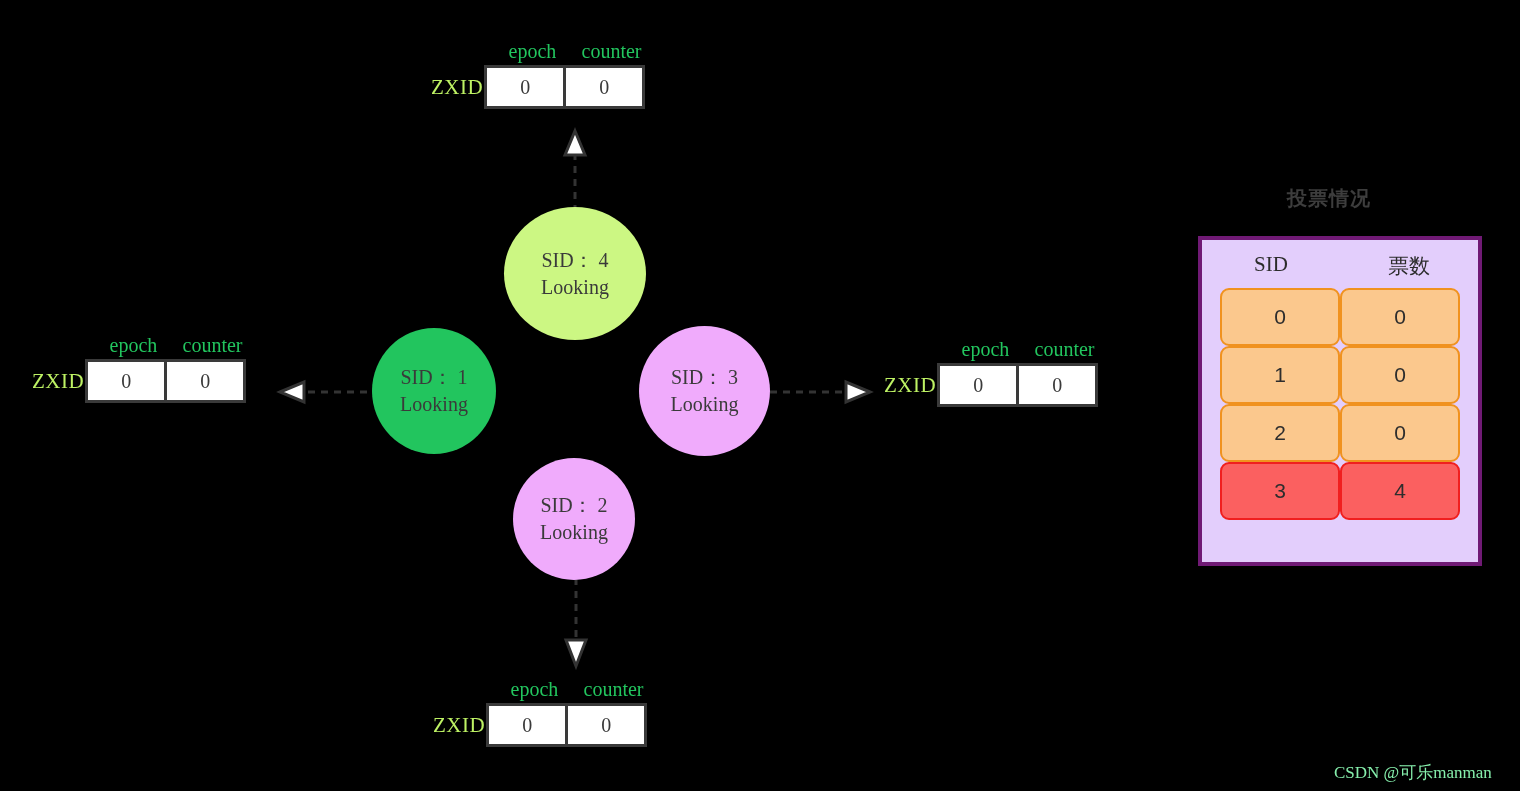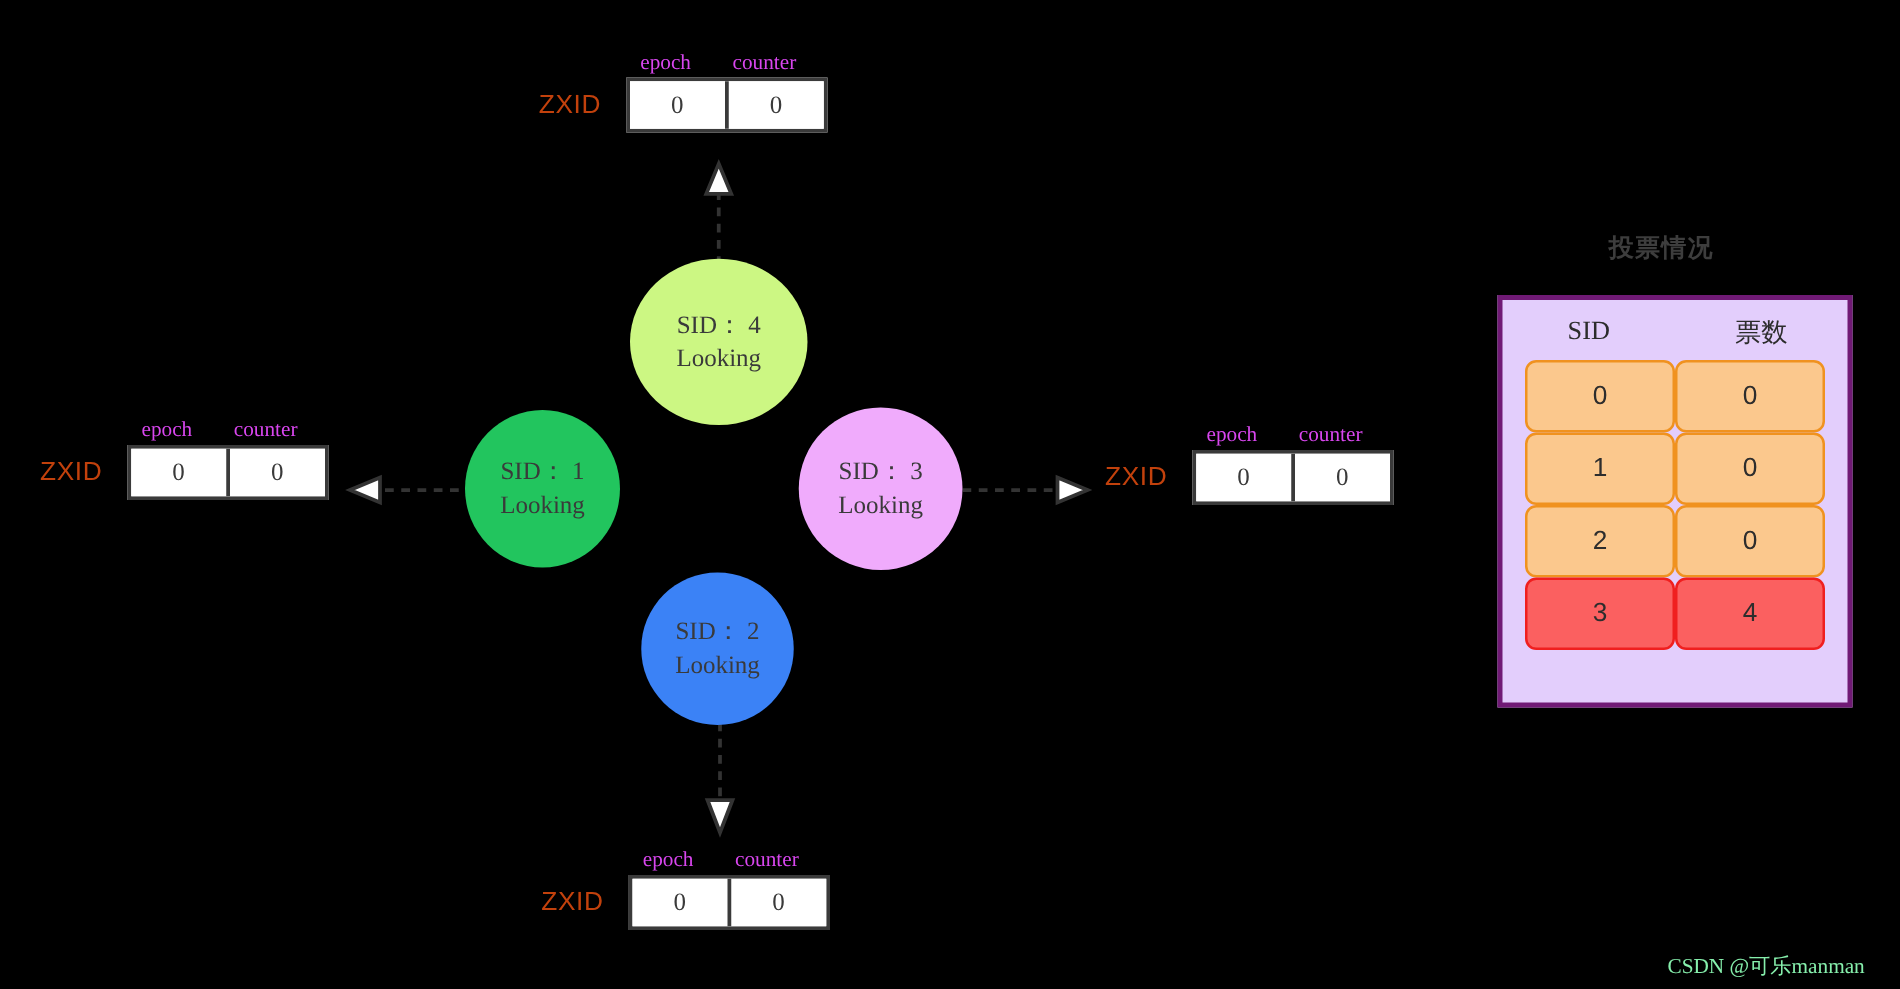--- a/index.html
+++ b/index.html
@@ -13,25 +13,25 @@
     height: 791px;
     background: #000000;
     overflow: hidden;
     font-family: "Liberation Serif", serif;
   }
 
   
   .zxid-group { position: absolute; }
   .zxid-row { display: flex; align-items: center; }
   .zxid-label {
-    color: #c2410c;
-    font-family: Liberation Sans, sans-serif;
+    color: #bef264;
+    font-family: Liberation Serif, serif;
     font-size: 21px;
     letter-spacing: 0.5px;
-    padding-right: 20px;
+    padding-right: 1px;
     white-space: nowrap;
   }
   .zxid-boxes {
     display: flex;
     border: 3px solid #3a3a3a;
     background: #ffffff;
   }
   .zxid-cell {
     width: 76px;
     height: 38px;
@@ -44,23 +44,23 @@
     justify-content: center;
   }
   .zxid-cell + .zxid-cell { border-left: 3px solid #3a3a3a; }
   .zxid-heads {
     display: flex;
     margin-left: 0px;
   }
   .zxid-head {
     width: 79px;
     text-align: center;
-    color: #d946ef;
-    font-family: "Liberation Serif", serif;
-    font-size: 17px;
+    color: #22c55e;
+    font-family: "Liberation Serif", serif;
+    font-size: 20px;
   }
 
   
   .node {
     position: absolute;
     border-radius: 50%;
     display: flex;
     flex-direction: column;
     align-items: center;
     justify-content: center;
@@ -217,21 +217,21 @@
   <div class="node" style="left:504px; top:207px; width:142px; height:133px; background:#ccf783;">
     <div class="ln">SID： 4</div>
     <div class="ln">Looking</div>
   </div>
 
   <div class="node" style="left:372px; top:328px; width:124px; height:126px; background:#22c55e;">
     <div class="ln">SID： 1</div>
     <div class="ln">Looking</div>
   </div>
 
-  <div class="node" style="left:513px; top:458px; width:122px; height:122px; background:#3b82f6;">
+  <div class="node" style="left:513px; top:458px; width:122px; height:122px; background:#f0abfc;">
     <div class="ln">SID： 2</div>
     <div class="ln">Looking</div>
   </div>
 
   <div class="node" style="left:639px; top:326px; width:131px; height:130px; background:#f0abfc;">
     <div class="ln">SID： 3</div>
     <div class="ln">Looking</div>
   </div>
 
   <div class="vote-title" style="left:1287px; top:185px;">投票情况</div>

